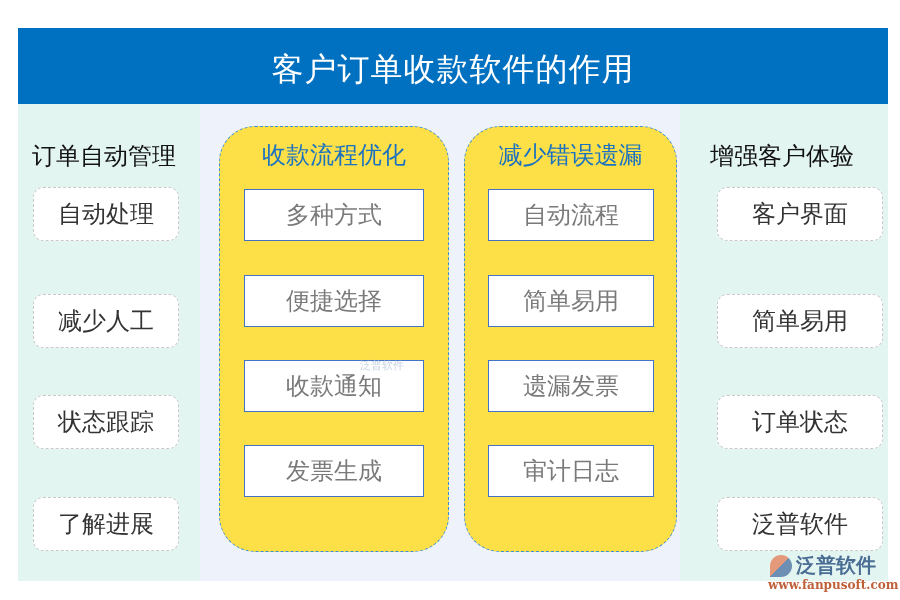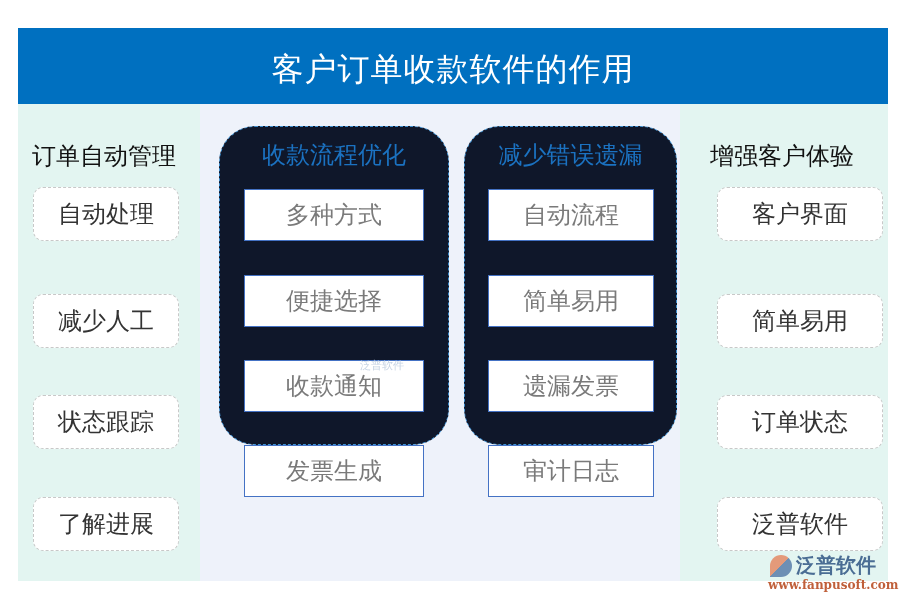--- a/index.html
+++ b/index.html
@@ -5,21 +5,21 @@
   html,body{margin:0;padding:0;background:#ffffff;}
   body{width:900px;height:600px;position:relative;overflow:hidden;font-family:"DejaVu Serif","Liberation Serif",serif;}
   .title-bar{position:absolute;left:18px;top:28px;width:870px;height:84px;background:#0070c0;color:#fff;
     display:flex;align-items:center;justify-content:center;font-size:32px;letter-spacing:1px;}
   .panel-left{position:absolute;left:18px;top:104px;width:182px;height:477px;background:#e3f5f1;}
   .panel-mid{position:absolute;left:200px;top:104px;width:480px;height:477px;background:#eef2fa;}
   .panel-right{position:absolute;left:680px;top:104px;width:208px;height:477px;background:#e3f5f1;}
   .side-head{position:absolute;font-size:24px;color:#111;white-space:nowrap;text-align:center;}
   .pill{position:absolute;width:146px;height:54px;background:#fff;border:1.5px dashed #c8c8c8;border-radius:10px;
     display:flex;align-items:center;justify-content:center;font-size:24px;color:#333;box-sizing:border-box;}
-  .group{position:absolute;top:126px;width:230px;height:319px;background:#0f172a;border:1.5px dashed #3d8fd0;border-radius:36px;box-sizing:border-box;}
+  .group{position:absolute;top:126px;width:230px;height:426px;background:#fde047;border:1.5px dashed #3d8fd0;border-radius:36px;box-sizing:border-box;}
   .group-head{position:absolute;top:12px;left:0;width:100%;text-align:center;font-size:24px;color:#1b72c1;}
   .box{position:absolute;left:24px;width:180px;height:52px;border:1.5px solid #4472c4;background:#fff;box-sizing:border-box;
     display:flex;align-items:center;justify-content:center;font-size:24px;color:#7a7a7a;}
   .watermark-small{position:absolute;left:360px;top:358px;font-family:"DejaVu Sans",sans-serif;font-size:11px;color:#b9c9dd;opacity:.8;}
   .logo{position:absolute;left:770px;top:552px;display:flex;align-items:center;}
   .logo-mark{width:22px;height:22px;border-radius:50% 50% 50% 0;background:linear-gradient(135deg,#e49a7a 50%,#6d8fb4 50%);margin-right:4px;}
   .logo-text{font-family:"DejaVu Sans",sans-serif;font-size:20px;color:#4a6d94;font-weight:bold;}
   .logo-url{position:absolute;left:768px;top:578px;font-size:12px;color:#c0603a;font-weight:bold;font-family:"DejaVu Serif",serif;}
 </style>
 </head>

